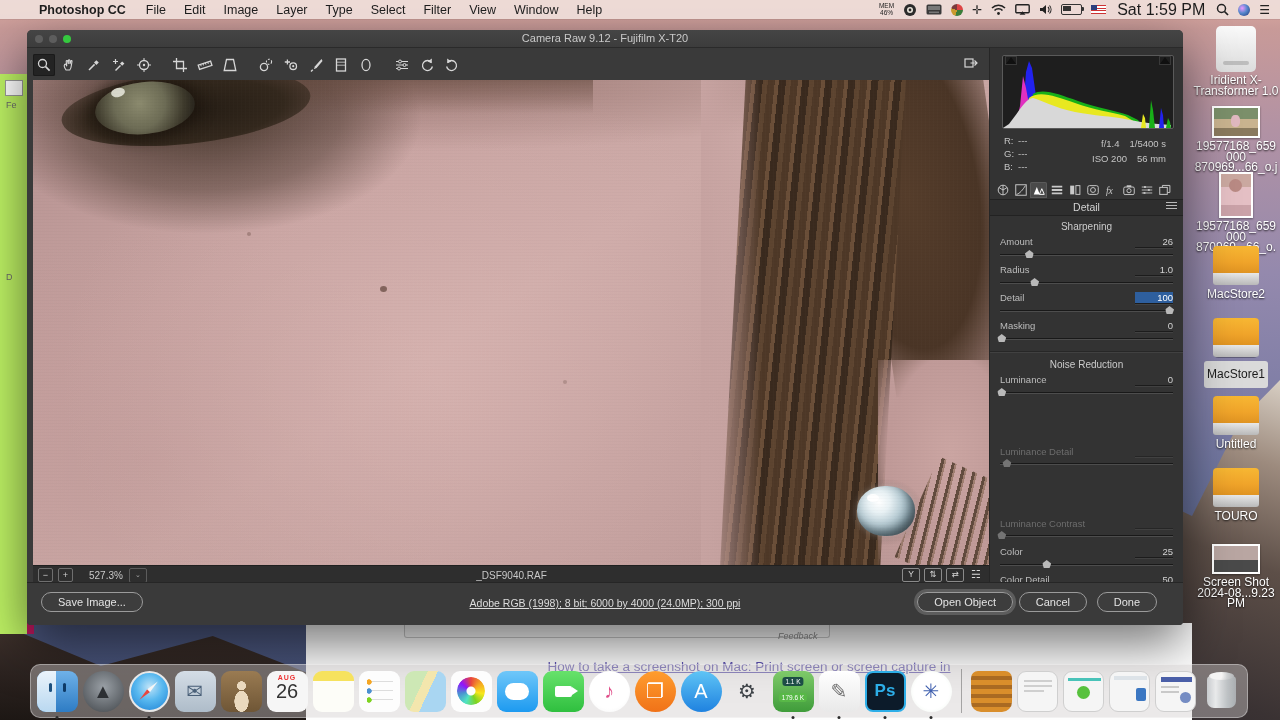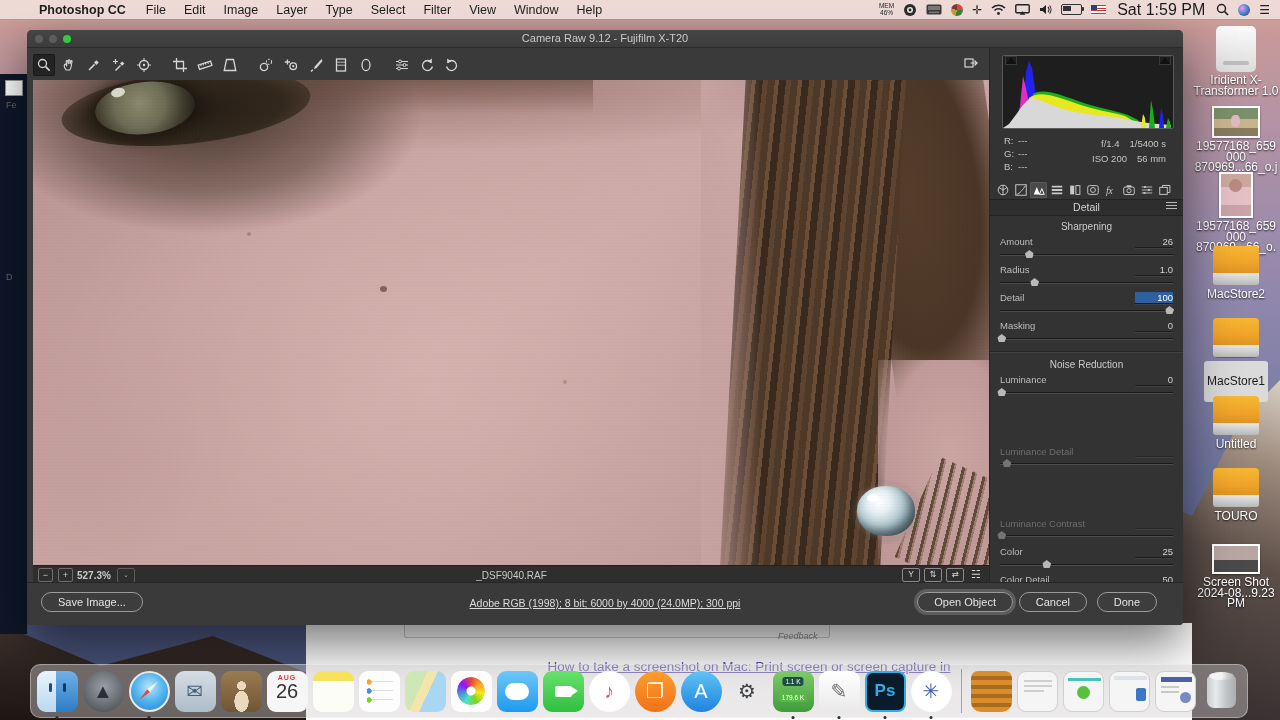--- a/index.html
+++ b/index.html
@@ -27,38 +27,38 @@
   #mbright{margin-left:auto;display:flex;align-items:center;gap:9px;padding-right:10px;}
   #mem{font-size:6.5px;line-height:6.5px;text-align:center;color:#222;}
   .sicon{display:inline-flex;align-items:center;justify-content:center;height:14px;}
   .circ{width:12px;height:12px;border-radius:50%;}
   #clock{font-size:16px;margin:18px 2px;}
   #flag{width:15px;height:9px;position:relative;background:repeating-linear-gradient(180deg,#c33 0 1.3px,#fff 1.3px 2.6px);}
   #flag span{position:absolute;left:0;top:0;width:6px;height:4.5px;background:#2b3e7e;}
   #battery{width:19px;height:9px;border:1px solid #333;border-radius:2px;position:relative;display:flex;align-items:center;justify-content:center;font-size:6px;color:#111;}
   #battery:after{content:"";position:absolute;right:-3px;top:2px;width:2px;height:4px;background:#333;border-radius:0 1px 1px 0;}
   
-  #sliver{position:absolute;left:0;top:74px;width:27px;height:560px;background:#0f172a;
-    border-right:1px solid #be185d;z-index:5;color:#6b6b6b;font-size:9px;}
+  #sliver{position:absolute;left:0;top:74px;width:27px;height:560px;background:#bef264;
+    border-right:7px solid #be185d;z-index:5;color:#6b6b6b;font-size:9px;}
   #sliver .box{position:absolute;left:5px;top:6px;width:16px;height:14px;border:1px solid #9a9a9a;background:#fff;}
   #sliver .t1{position:absolute;left:6px;top:26px;}
   #sliver .t2{position:absolute;left:6px;top:198px;}
   
   #webpage{position:absolute;left:306px;top:623px;width:886px;height:97px;background:#fdfdfd;z-index:5;}
   #webpage .boxend{position:absolute;left:98px;top:-2px;width:424px;height:16px;border:1px solid #c9c9c9;border-top:none;border-radius:0 0 3px 3px;background:#fbfbfb;}
   #webpage .feedback{position:absolute;left:472px;top:8px;font-style:italic;color:#8a8a8a;font-size:9px;}
   #webpage .headline{position:absolute;left:0;right:0;top:36px;text-align:center;color:#5b50b0;font-size:13.5px;text-decoration:underline;}
   
   #desktopicons{position:absolute;left:1192px;top:24px;width:88px;z-index:6;}
   .dicon{position:absolute;left:0;width:88px;display:flex;flex-direction:column;align-items:center;}
   .dicon .art{display:flex;align-items:center;justify-content:center;}
   .dicon .lbl{margin-top:3px;font-size:12px;line-height:10.5px;color:#fff;text-align:center;
      text-shadow:0 1px 2px rgba(0,0,0,.85);max-width:86px;word-wrap:break-word;}
   .dicon.selected .art{background:rgba(0,0,0,.28);border-radius:5px;}
-  .dicon.selected .lbl{background:#dadada;color:#1c1c1c;text-shadow:none;border-radius:3px;padding:15px 3px;}
+  .dicon.selected .lbl{background:#dadada;color:#1c1c1c;text-shadow:none;border-radius:3px;padding:8px 3px;}
   .drive{width:46px;height:40px;position:relative;}
   .drive .top{position:absolute;left:0;top:0;width:46px;height:27px;border-radius:4px 4px 0 0;
      background:linear-gradient(180deg,#f7b733 0%,#f0a42a 60%,#e09422 100%);}
   .drive .bot{position:absolute;left:0;top:27px;width:46px;height:12px;border-radius:0 0 3px 3px;
      background:linear-gradient(180deg,#e8e8e8,#b9b9b9);}
   .whitedisk{width:40px;height:46px;background:linear-gradient(180deg,#fafafa,#dcdcdc);border-radius:5px;position:relative;}
   .whitedisk:after{content:"";position:absolute;left:7px;bottom:7px;width:26px;height:4px;background:#bdbdbd;border-radius:2px;}
   .photoframe{background:#fff;border:2px solid #fff;box-shadow:0 1px 2px rgba(0,0,0,.4);}
   .ph-jpg{width:44px;height:28px;background:linear-gradient(180deg,#7b8f6a 0 40%,#c9b38f 40% 70%,#8a7a5e 70%);position:relative;}
   .ph-jpg:after{content:"";position:absolute;left:17px;top:7px;width:9px;height:12px;background:#e0b8c0;border-radius:40%;}
@@ -115,21 +115,21 @@
     background:radial-gradient(ellipse at 50% 50%, rgba(60,48,42,.55) 0%, rgba(60,48,42,0) 70%);}
   .earring{position:absolute;left:824px;top:406px;width:58px;height:50px;border-radius:48%;
     background:radial-gradient(circle at 38% 32%, #ffffff 0%, #e8f1f4 22%, #b9cdd5 45%, #8aa2ac 65%, #5c6b72 88%, #3f4a50 100%);
     box-shadow:inset -4px -5px 8px rgba(30,40,45,.55), 0 0 6px rgba(255,255,255,.25);}
   .earring:after{content:"";position:absolute;left:10px;top:8px;width:12px;height:8px;border-radius:50%;background:rgba(255,255,255,.95);}
   
   #pbar{position:absolute;left:6px;top:535px;width:957px;height:18px;background:#2e2e2e;border-top:1px solid #202020;
     display:flex;align-items:center;font-size:10px;color:#c8c8c8;}
   .zbtn{width:13px;height:12px;border:1px solid #6f6f6f;border-radius:2px;margin-left:5px;
     display:flex;align-items:center;justify-content:center;font-size:9px;line-height:9px;color:#cfcfcf;}
-  #zoomval{margin-left:4px;font-weight:bold;}
+  #zoomval{margin-left:16px;}
   #zoomdd{width:16px;height:13px;border:1px solid #5c5c5c;border-radius:2px;margin-left:6px;text-align:center;font-size:7px;line-height:12px;color:#aaa;}
   #fname{position:absolute;left:0;right:0;text-align:center;pointer-events:none;}
   #pbar-right{margin-left:auto;display:flex;align-items:center;gap:4px;padding-right:6px;}
   .pbi{min-width:14px;height:12px;border:1px solid #8a8a8a;border-radius:2px;font-size:8.5px;line-height:11px;text-align:center;color:#d8d8d8;padding:0 1px;}
   .pbi.noborder{border:none;font-size:11px;}
   
   #rpanel{position:absolute;right:0;top:18px;width:193px;height:535px;background:#333;border-left:1px solid #262626;}
   #histbox{position:absolute;left:12px;top:7px;width:170px;height:72px;background:#1e1e1e;border:1px solid #5a5a5a;border-radius:2px;}
   .clip{position:absolute;top:1px;width:0;height:0;border-left:5px solid transparent;border-right:5px solid transparent;border-bottom:7px solid #101010;outline:1px solid rgba(255,255,255,.12);}
   #histbox svg{position:absolute;left:0;bottom:0;}

